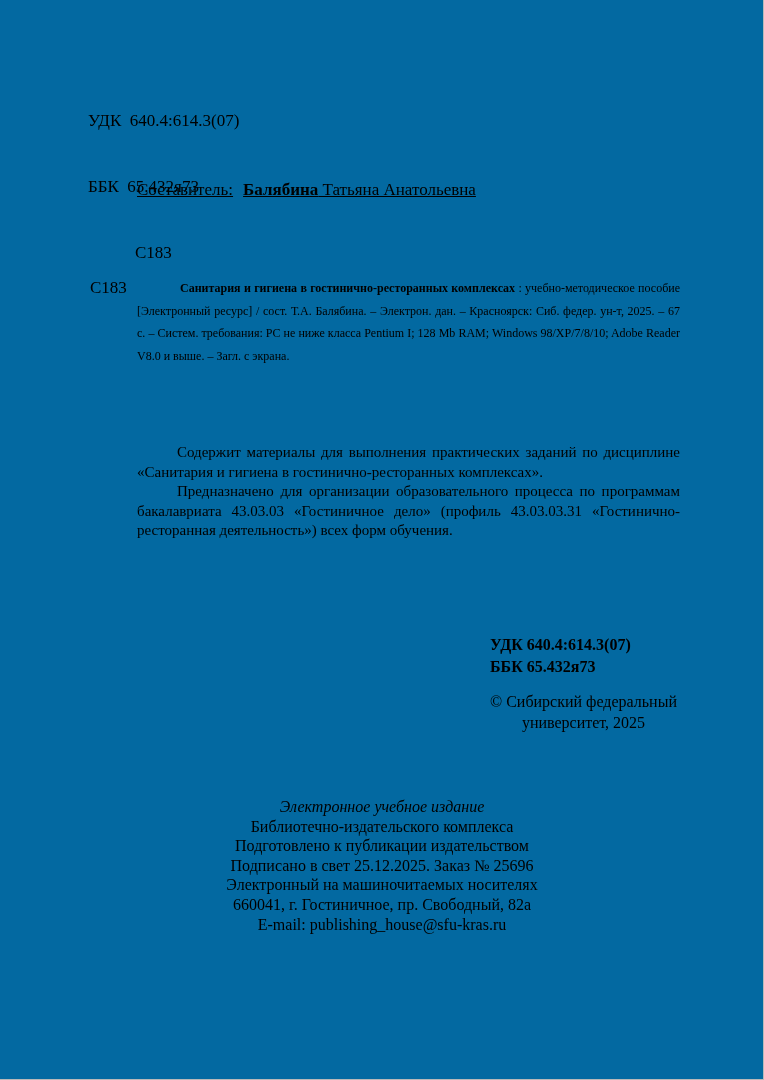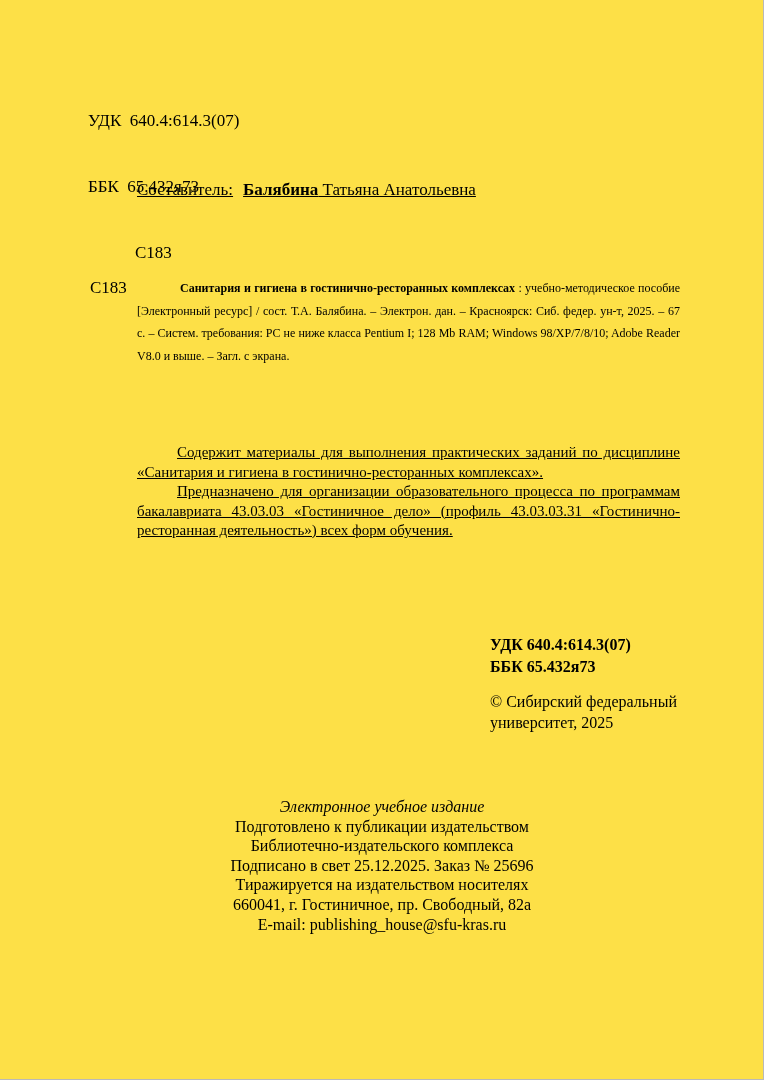--- a/index.html
+++ b/index.html
@@ -1,21 +1,21 @@
 <!DOCTYPE html>
 <html><head>
 <meta charset="utf-8">
 <style>
   * { margin: 0; padding: 0; box-sizing: border-box; }
   html, body { background: #ffffff; }
   .page {
     position: relative;
     width: 764px;
     height: 1080px;
-    background: #fde047;
+    background: #0369a1;
     color: #000000;
     font-family: "Liberation Serif", "DejaVu Serif", serif;
     border-right: 1px solid #b9b9b9;
     border-bottom: 1px solid #b9b9b9;
     overflow: hidden;
   }
   .abs { position: absolute; }
 
   
   .codes-top { top: 66px; left: 88px; font-size: 17px; line-height: 22px; white-space: pre-wrap; }
@@ -31,28 +31,28 @@
   .annotation-text {
     margin-left: 47px;
     width: 543px;
     font-size: 12px;
     line-height: 22.5px;
     text-align: justify;
     text-indent: 43px;
   }
 
   
-  .abstract { top: 443px; left: 137px; width: 543px; font-size: 15px; line-height: 19.5px; text-align: justify; text-decoration: underline; }
+  .abstract { top: 443px; left: 137px; width: 543px; font-size: 15px; line-height: 19.5px; text-align: justify; }
   .abstract p { text-indent: 40px; }
 
   
   .codes-bottom { top: 634px; left: 490px; font-size: 16px; line-height: 21.5px; font-weight: bold; }
 
   
-  .copyright { top: 691px; left: 490px; font-size: 16px; line-height: 21px; }
+  .copyright { top: 691px; left: 490px; font-size: 16px; line-height: 21px; text-align: center; }
 
   
   .imprint { top: 797px; left: 0; width: 764px; text-align: center; font-size: 16px; line-height: 19.6px; }
   .imprint .edition { font-style: italic; }
 
   b, .bold { font-weight: bold; }
 </style>
 </head>
 <body>
 
@@ -83,21 +83,21 @@
     <div>ББК 65.432я73</div>
   </div>
 
   <div class="abs copyright">
     <div>© Сибирский федеральный</div>
     <div>университет, 2025</div>
   </div>
 
   <div class="abs imprint">
     <div class="edition">Электронное учебное издание</div>
+    <div>Библиотечно-издательского комплекса</div>
     <div>Подготовлено к публикации издательством</div>
-    <div>Библиотечно-издательского комплекса</div>
     <div>Подписано в свет 25.12.2025. Заказ № 25696</div>
-    <div>Тиражируется на издательством носителях</div>
+    <div>Электронный на машиночитаемых носителях</div>
     <div>660041, г. Гостиничное, пр. Свободный, 82а</div>
     <div>E-mail: publishing_house@sfu-kras.ru</div>
   </div>
 
 </div>
 
 </body></html>

